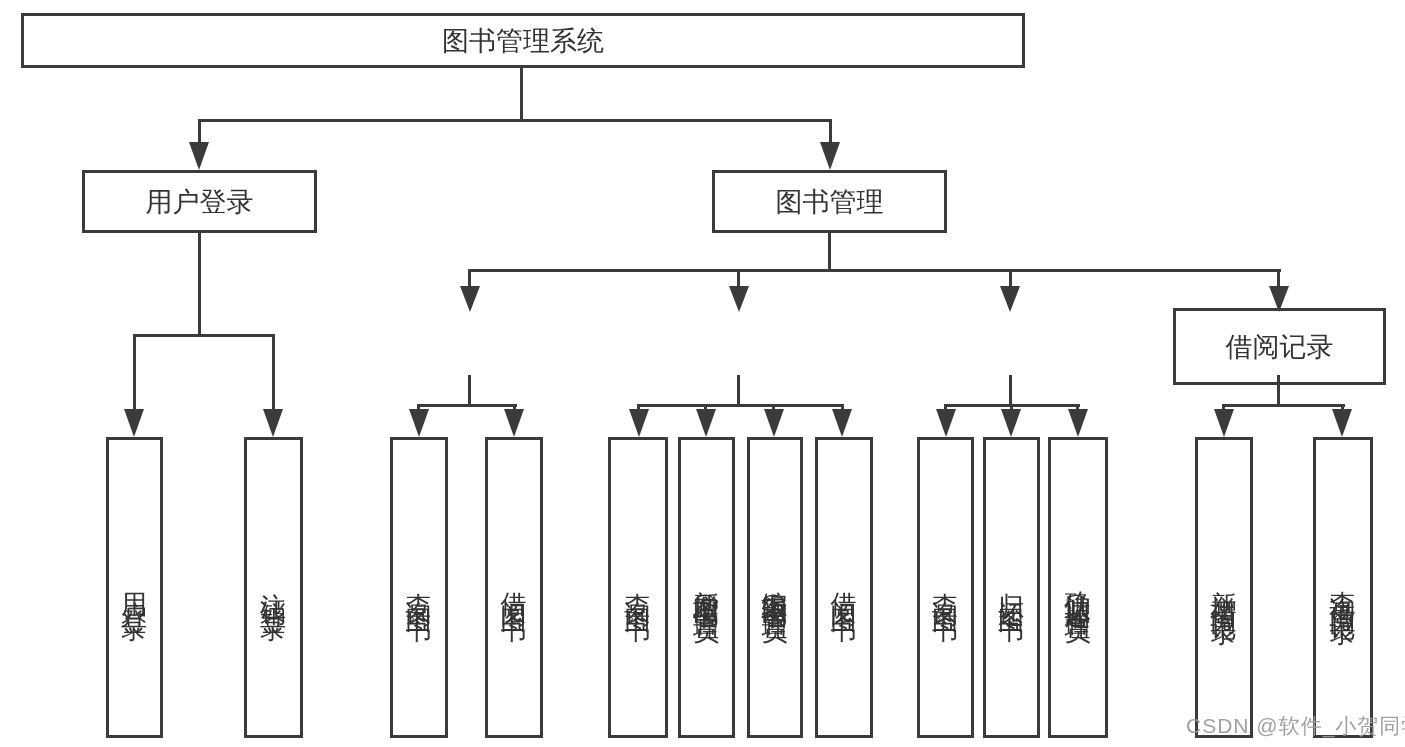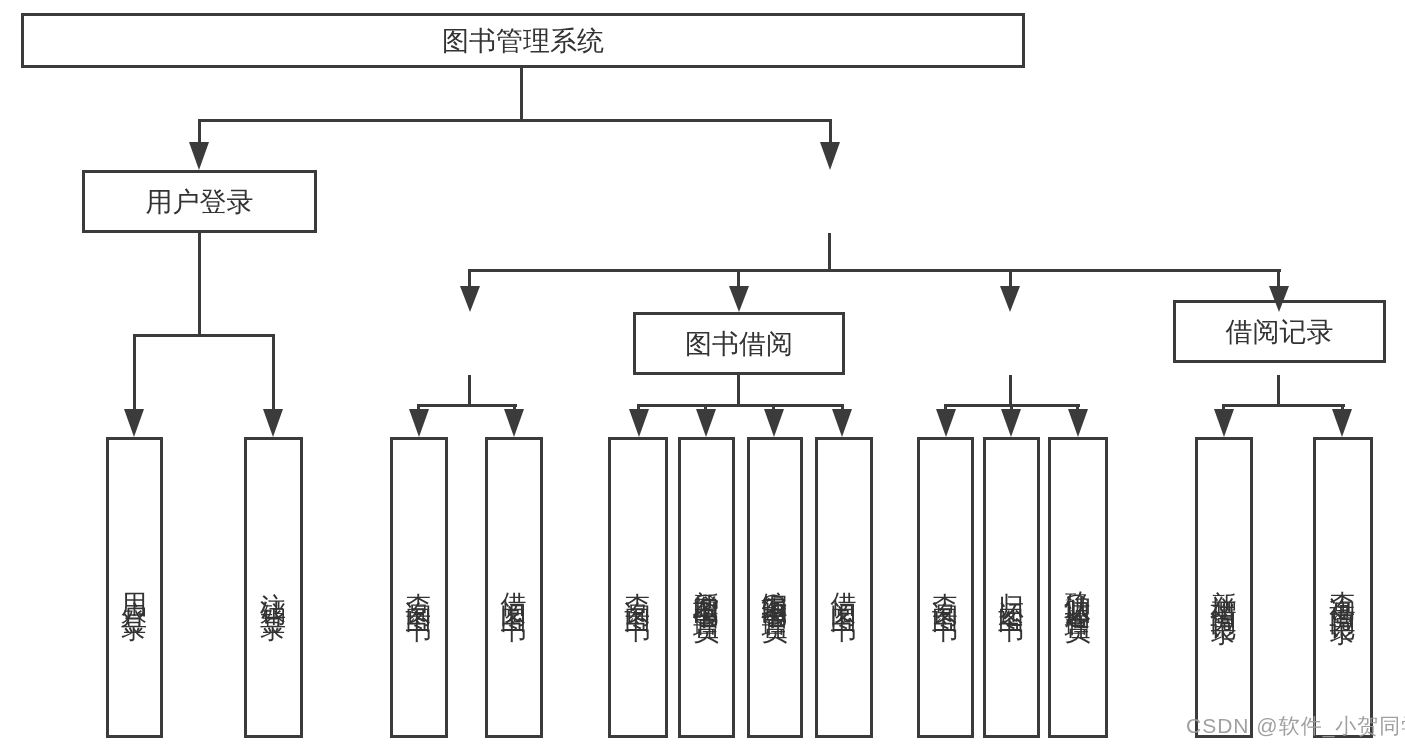--- a/index.html
+++ b/index.html
@@ -28,26 +28,26 @@
 </style>
 </head>
 <body style="--line: #3b3b3b; --text: #333333; --watermark: #9b9b9b; --bg: #ffffff;">
 
 <div class="canvas">
 
   <div class="hbox" style="left:21px;top:13px;width:1004px;height:55px;">图书管理系统</div>
 
   <div class="hbox" style="left:82px;top:170px;width:235px;height:63px;">用户登录</div>
 
+  <div class="hbox" style="left:712px;top:170px;width:235px;height:63px;">图书管理</div>
 
 
-  <div class="hbox" style="left:633px;top:312px;width:212px;height:63px;">图书借阅</div>
 
 
-  <div class="hbox" style="left:1173px;top:300px;width:213px;height:63px;">借阅记录</div>
+  <div class="hbox" style="left:1173px;top:308px;width:213px;height:77px;">借阅记录</div>
 
   <div class="vbox ls8" style="left:106px;width:57px;">用户登录</div>
   <div class="vbox ls8" style="left:244px;width:59px;">注销登录</div>
 
   <div class="vbox ls8" style="left:390px;width:58px;">查询图书</div>
   <div class="vbox ls8" style="left:485px;width:58px;">借阅图书</div>
 
   <div class="vbox ls8" style="left:608px;width:60px;">查询图书</div>
   <div class="vbox ls4" style="left:678px;width:57px;">新增图书（管理员）</div>
   <div class="vbox ls4" style="left:747px;width:56px;">编辑图书（管理员）</div>

